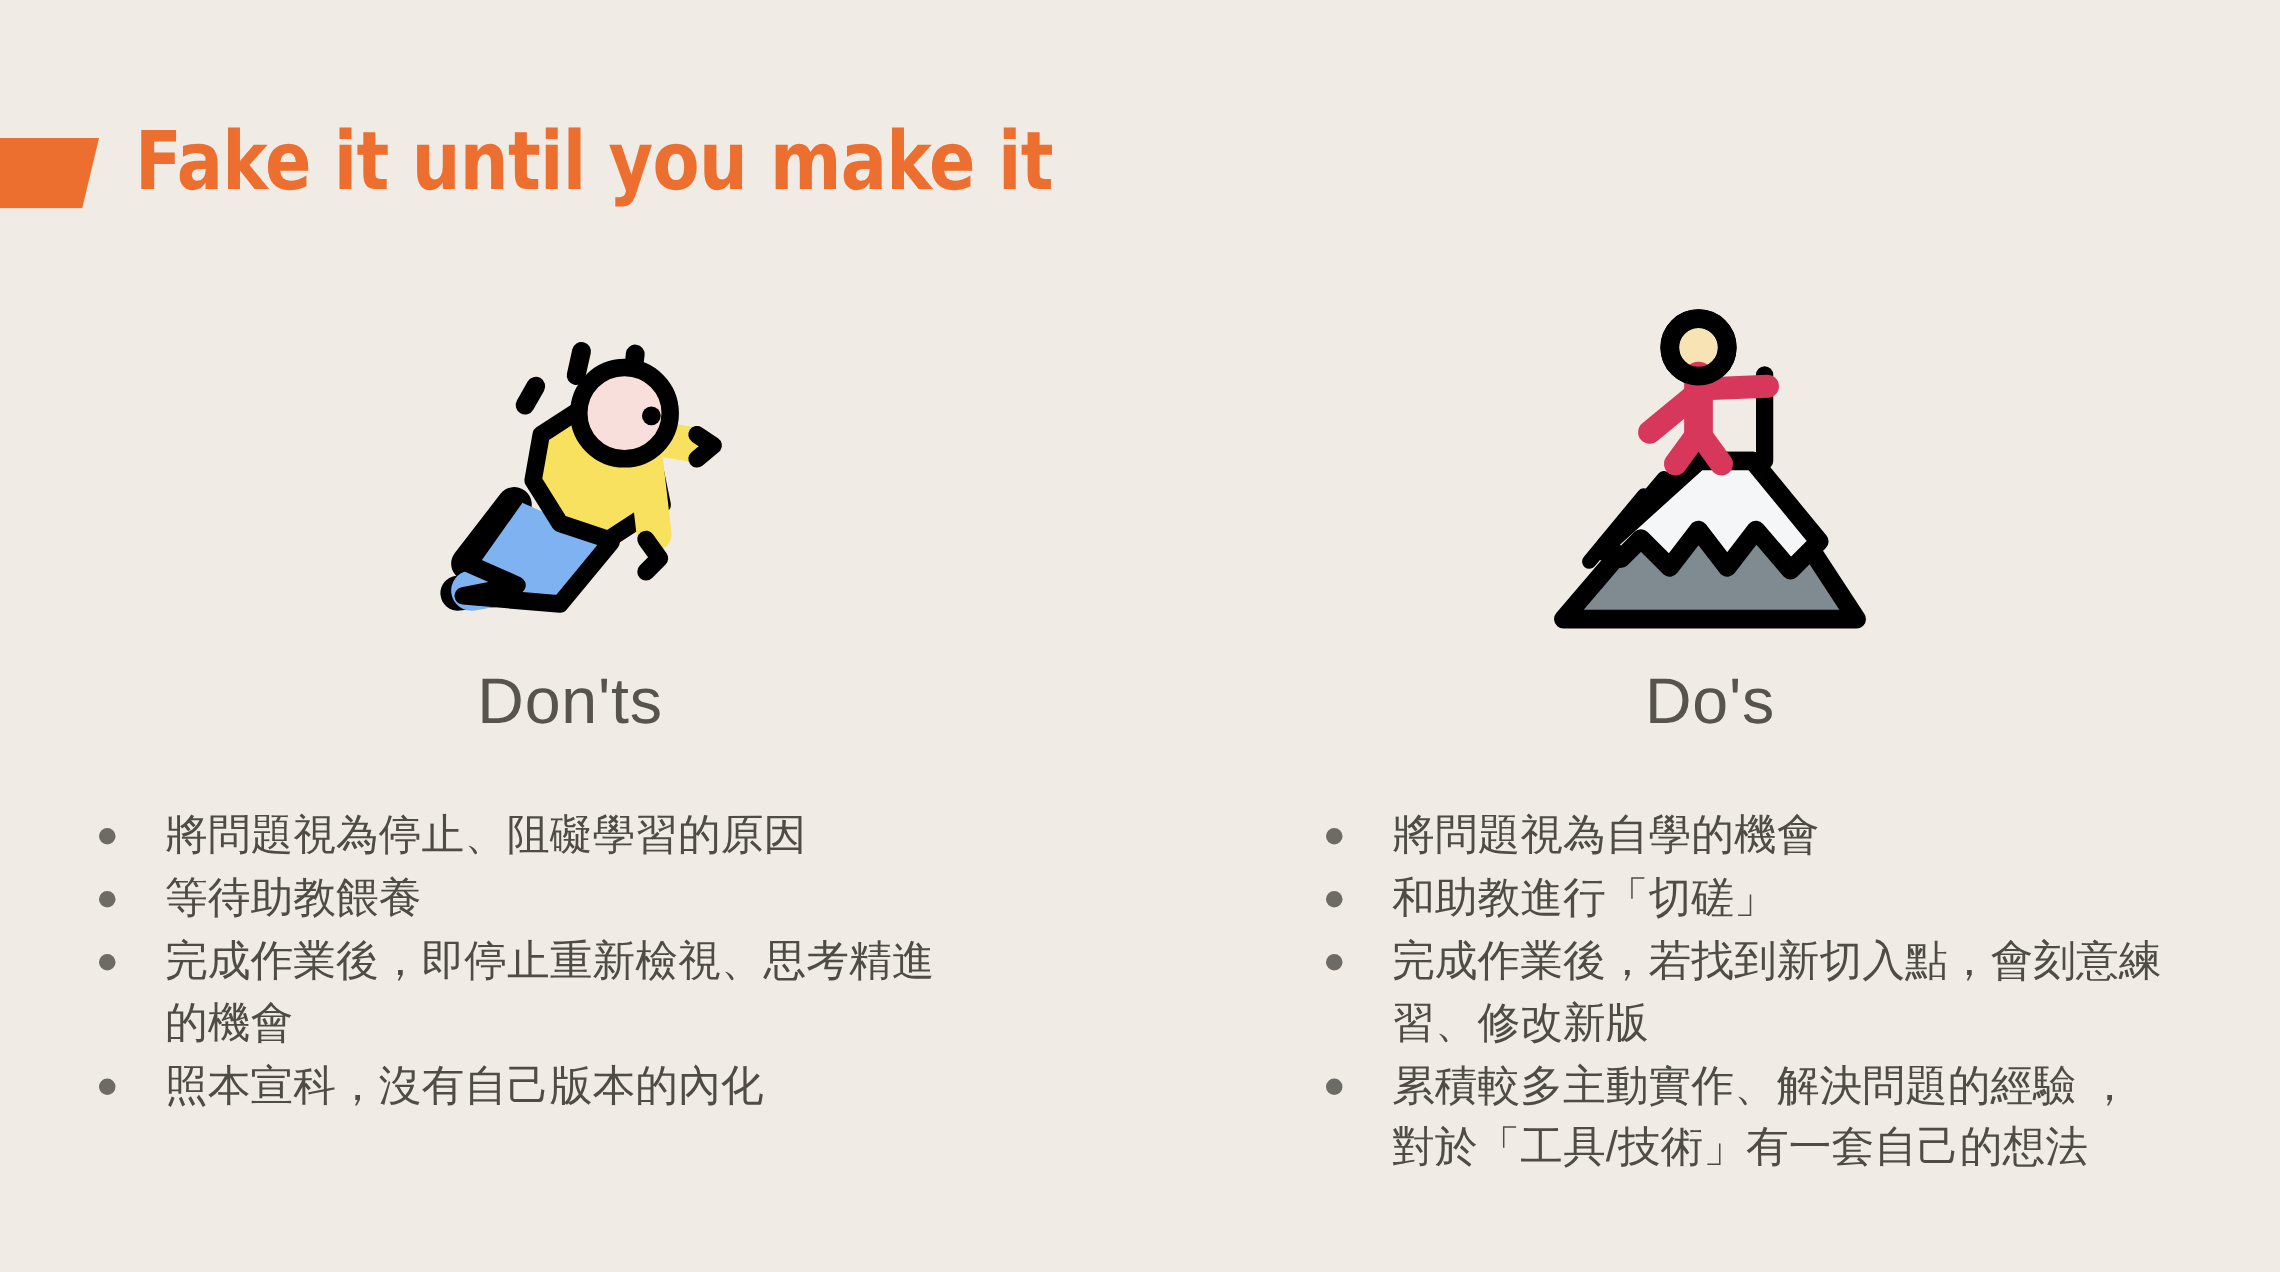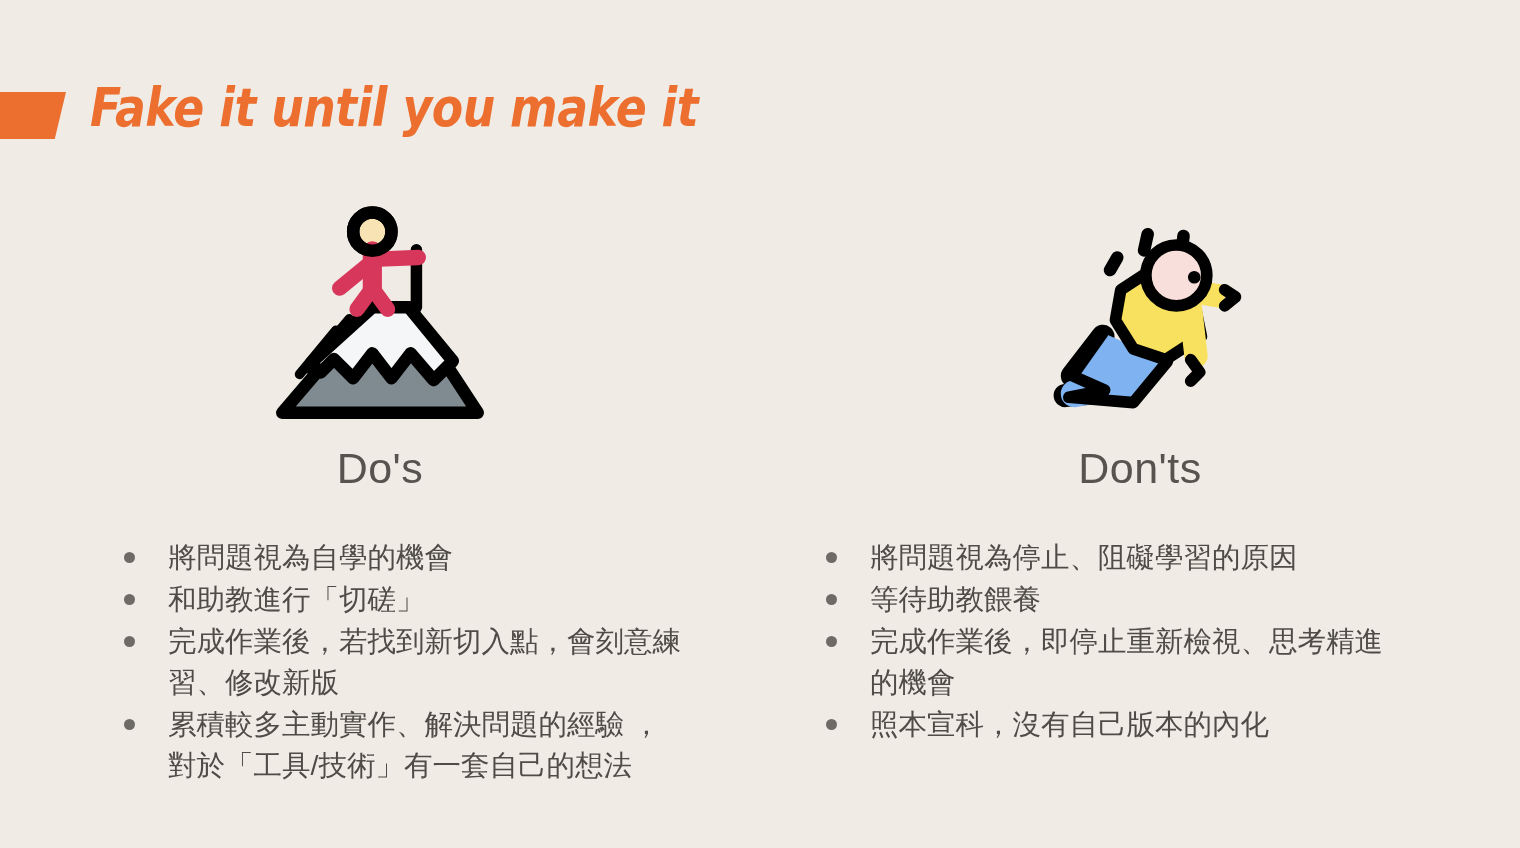--- a/index.html
+++ b/index.html
@@ -15,21 +15,20 @@
     position: relative;
   }
 
   
   #title-row {
     position: absolute;
     left: 0;
     top: 86px;
     width: 100%;
     height: 70px;
-    font-style: italic;
   }
   #title-accent {
     position: absolute;
     left: 0;
     top: 6px;
     width: 66px;
     height: 47px;
     background: #EC6F2F;
     clip-path: polygon(0 0, 100% 0, 83% 100%, 0 100%);
   }
@@ -113,20 +112,70 @@
 </head>
 <body>
 
 <div id="title-row">
   <div id="title-accent"></div>
   <div id="slide-title">Fake it until you make it</div>
 </div>
 
 <div id="columns">
 
+  <div class="column" id="col-donts">
+
+    <div class="illus-wrap">
+      <svg class="illus-crawler" viewBox="0 0 240 270">
+        <g stroke="#000" stroke-width="13" stroke-linecap="round" stroke-linejoin="round" fill="none">
+
+          <path d="M86 96 L94 82" stroke-width="14"></path>
+          <path d="M124 74 L128 56" stroke-width="14"></path>
+          <path d="M166 76 L168 58" stroke-width="14"></path>
+
+          <path d="M78 170 L44 214 L78 232 L36 236" fill="#7FB2F0" stroke-width="26"></path>
+          <path d="M140 176 L104 224 L46 234" fill="none" stroke="#7FB2F0" stroke-width="30"></path>
+          <path d="M78 166 L44 214 L80 230 L40 238 L112 244 L150 198" fill="#7FB2F0" stroke-width="13"></path>
+
+          <path d="M98 118 L138 92 L176 112 L188 170 L148 196 L112 184 L92 152 Z" fill="#F8E15F"></path>
+
+          <path d="M168 118 L214 126" stroke="#F8E15F" stroke-width="26"></path>
+          <path d="M214 118 L226 126 L214 136" fill="#F9DFDC" stroke-width="13"></path>
+
+          <path d="M176 140 L182 192" stroke="#F8E15F" stroke-width="26"></path>
+          <path d="M176 196 L186 210 L176 220" fill="#F9DFDC" stroke-width="13"></path>
+
+          <circle cx="160" cy="102" r="34" fill="#F9DFDC"></circle>
+        </g>
+        <circle cx="180" cy="104" r="7" fill="#000"></circle>
+      </svg>
+    </div>
+
+    <div class="col-heading">Don'ts</div>
+
+    <ul class="bullet-list">
+      <li>
+        <span class="bullet-dot"></span>
+        <span class="bullet-text">將問題視為停止、阻礙學習的原因</span>
+      </li>
+      <li>
+        <span class="bullet-dot"></span>
+        <span class="bullet-text">等待助教餵養</span>
+      </li>
+      <li>
+        <span class="bullet-dot"></span>
+        <span class="bullet-text">完成作業後，即停止重新檢視、思考精進的機會</span>
+      </li>
+      <li>
+        <span class="bullet-dot"></span>
+        <span class="bullet-text">照本宣科，沒有自己版本的內化</span>
+      </li>
+    </ul>
+  </div>
+
   <div class="column" id="col-dos">
 
     <div class="illus-wrap">
       <svg class="illus-mountain" viewBox="0 0 240 240">
         <g fill="none" stroke="#000" stroke-width="13" stroke-linecap="round" stroke-linejoin="round">
 
           <path d="M112 112 L18 222 L222 222 L150 112 Z" fill="#808A91"></path>
 
           <path d="M112 112 L150 112 L196 168 L176 188 L152 160 L132 186 L112 160 L92 186 L72 166 L58 180 L48 170 Z" fill="#F5F6F7"></path>
 
@@ -165,63 +214,13 @@
       <li>
         <span class="bullet-dot"></span>
         <span class="bullet-text">完成作業後，若找到新切入點，會刻意練習、修改新版</span>
       </li>
       <li>
         <span class="bullet-dot"></span>
         <span class="bullet-text">累積較多主動實作、解決問題的經驗 ，對於「工具/技術」有一套自己的想法</span>
       </li>
     </ul>
   </div>
-
-  <div class="column" id="col-donts">
-
-    <div class="illus-wrap">
-      <svg class="illus-crawler" viewBox="0 0 240 270">
-        <g stroke="#000" stroke-width="13" stroke-linecap="round" stroke-linejoin="round" fill="none">
-
-          <path d="M86 96 L94 82" stroke-width="14"></path>
-          <path d="M124 74 L128 56" stroke-width="14"></path>
-          <path d="M166 76 L168 58" stroke-width="14"></path>
-
-          <path d="M78 170 L44 214 L78 232 L36 236" fill="#7FB2F0" stroke-width="26"></path>
-          <path d="M140 176 L104 224 L46 234" fill="none" stroke="#7FB2F0" stroke-width="30"></path>
-          <path d="M78 166 L44 214 L80 230 L40 238 L112 244 L150 198" fill="#7FB2F0" stroke-width="13"></path>
-
-          <path d="M98 118 L138 92 L176 112 L188 170 L148 196 L112 184 L92 152 Z" fill="#F8E15F"></path>
-
-          <path d="M168 118 L214 126" stroke="#F8E15F" stroke-width="26"></path>
-          <path d="M214 118 L226 126 L214 136" fill="#F9DFDC" stroke-width="13"></path>
-
-          <path d="M176 140 L182 192" stroke="#F8E15F" stroke-width="26"></path>
-          <path d="M176 196 L186 210 L176 220" fill="#F9DFDC" stroke-width="13"></path>
-
-          <circle cx="160" cy="102" r="34" fill="#F9DFDC"></circle>
-        </g>
-        <circle cx="180" cy="104" r="7" fill="#000"></circle>
-      </svg>
-    </div>
-
-    <div class="col-heading">Don'ts</div>
-
-    <ul class="bullet-list">
-      <li>
-        <span class="bullet-dot"></span>
-        <span class="bullet-text">將問題視為停止、阻礙學習的原因</span>
-      </li>
-      <li>
-        <span class="bullet-dot"></span>
-        <span class="bullet-text">等待助教餵養</span>
-      </li>
-      <li>
-        <span class="bullet-dot"></span>
-        <span class="bullet-text">完成作業後，即停止重新檢視、思考精進的機會</span>
-      </li>
-      <li>
-        <span class="bullet-dot"></span>
-        <span class="bullet-text">照本宣科，沒有自己版本的內化</span>
-      </li>
-    </ul>
-  </div>
 </div>
 
 </body></html>

